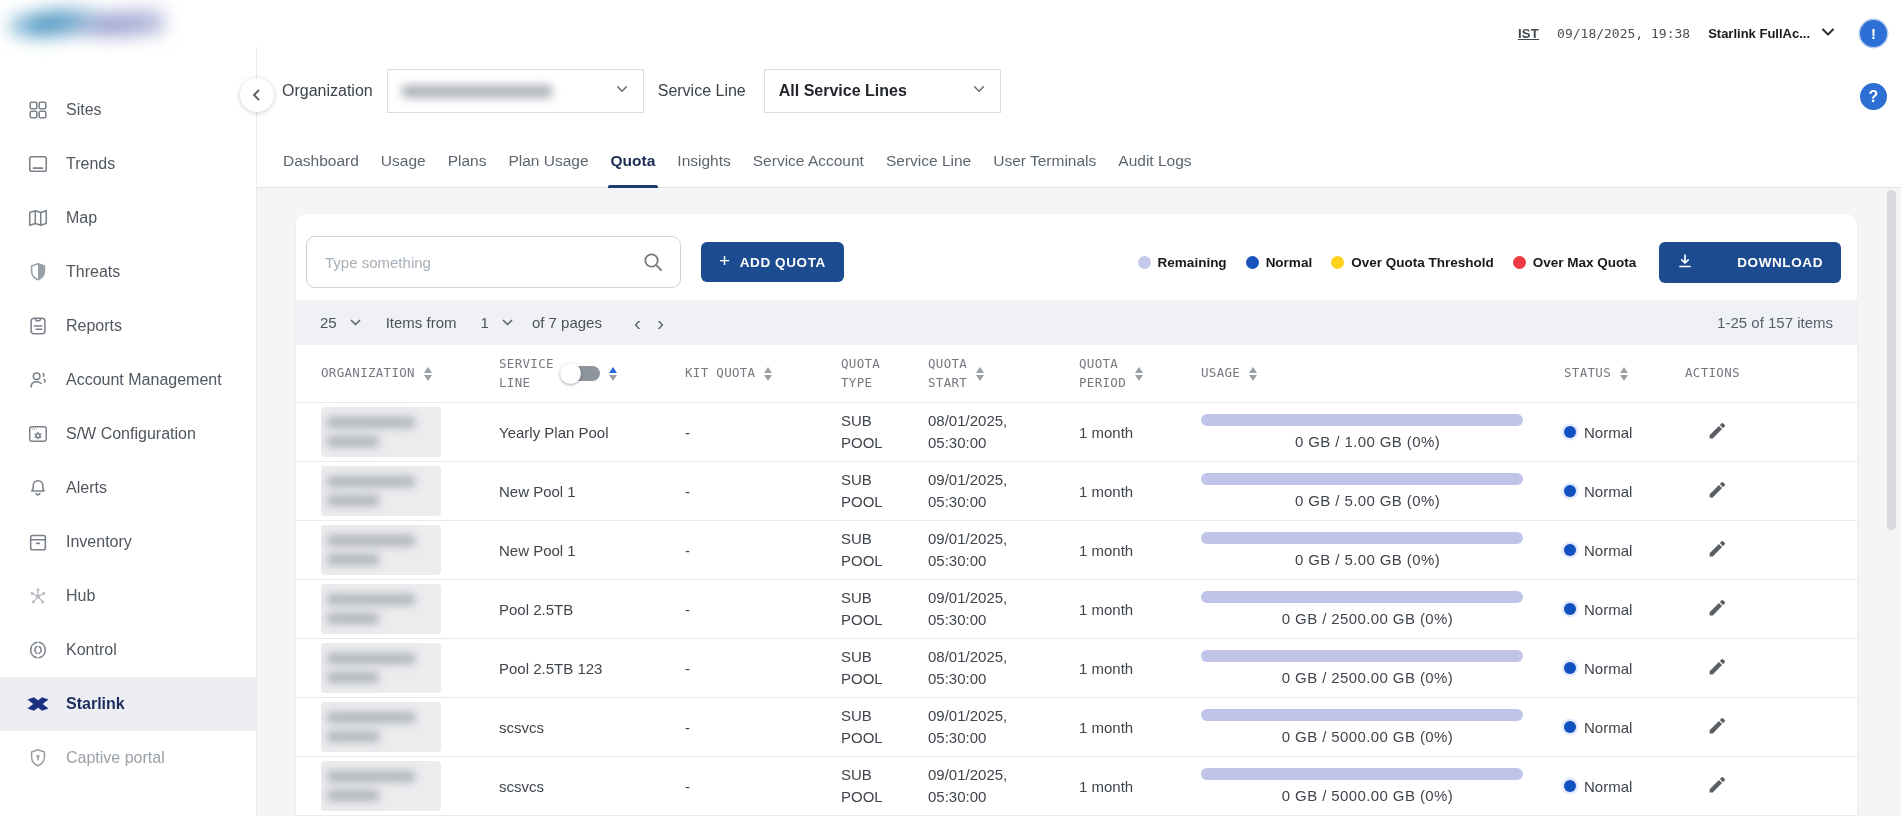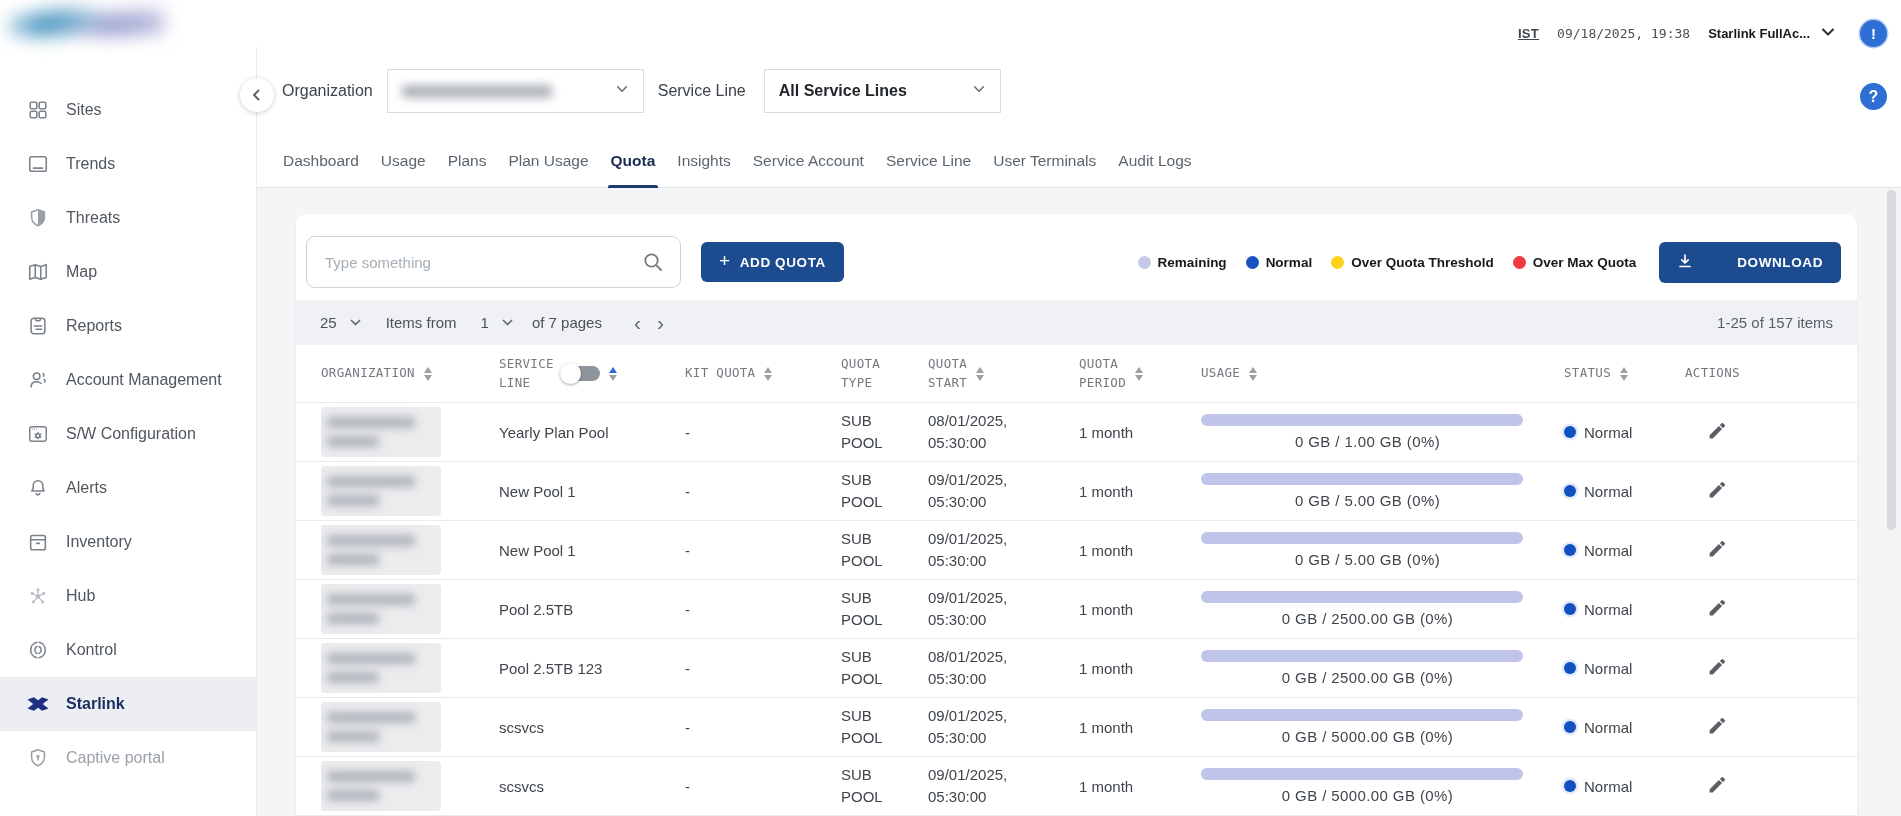--- a/index.html
+++ b/index.html
@@ -177,36 +177,36 @@
           <svg width="22" height="22" viewBox="0 0 24 24" fill="none" stroke="#7b828a" stroke-width="1.7">
             <rect x="3" y="4" width="18" height="16" rx="2"></rect>
               <path d="M7 16.5 H17" stroke-linecap="round"></path>
           </svg>
           </span>
         <span class="nlabel">Trends</span>
       </div>
 
       <div class="nav-item">
         <span class="nicon">
+          <svg width="22" height="22" viewBox="0 0 24 24" fill="none" stroke="#7b828a" stroke-width="1.7" stroke-linejoin="round">
+            <path d="M3 6 L9 4 L15 6 L21 4 V18 L15 20 L9 18 L3 20 Z"></path>
+              <path d="M9 4 V18 M15 6 V20"></path>
+          </svg>
+          </span>
+        <span class="nlabel">Map</span>
+      </div>
+
+      <div class="nav-item">
+        <span class="nicon">
           <svg width="22" height="22" viewBox="0 0 24 24">
             <path d="M12 3 L19 5.5 V11 C19 15.5 16 18.8 12 20.5 C8 18.8 5 15.5 5 11 V5.5 Z" fill="none" stroke="#9aa0a7" stroke-width="1.7" stroke-linejoin="round"></path>
             <path d="M12 3 L19 5.5 V11 C19 15.5 16 18.8 12 20.5 Z" fill="#9aa0a7"></path>
           </svg>
           </span>
         <span class="nlabel">Threats</span>
-      </div>
-
-      <div class="nav-item">
-        <span class="nicon">
-          <svg width="22" height="22" viewBox="0 0 24 24" fill="none" stroke="#7b828a" stroke-width="1.7" stroke-linejoin="round">
-            <path d="M3 6 L9 4 L15 6 L21 4 V18 L15 20 L9 18 L3 20 Z"></path>
-              <path d="M9 4 V18 M15 6 V20"></path>
-          </svg>
-          </span>
-        <span class="nlabel">Map</span>
       </div>
 
       <div class="nav-item">
         <span class="nicon">
           <svg width="22" height="22" viewBox="0 0 24 24" fill="none" stroke="#7b828a" stroke-width="1.7" stroke-linecap="round">
             <rect x="4.5" y="3.5" width="15" height="17" rx="3"></rect>
             <path d="M9 3.8 C9 5.4 10.3 6.3 12 6.3 S15 5.4 15 3.8"></path>
             <path d="M8 12 H16 M10 15.5 H16"></path>
           </svg>
           </span>

